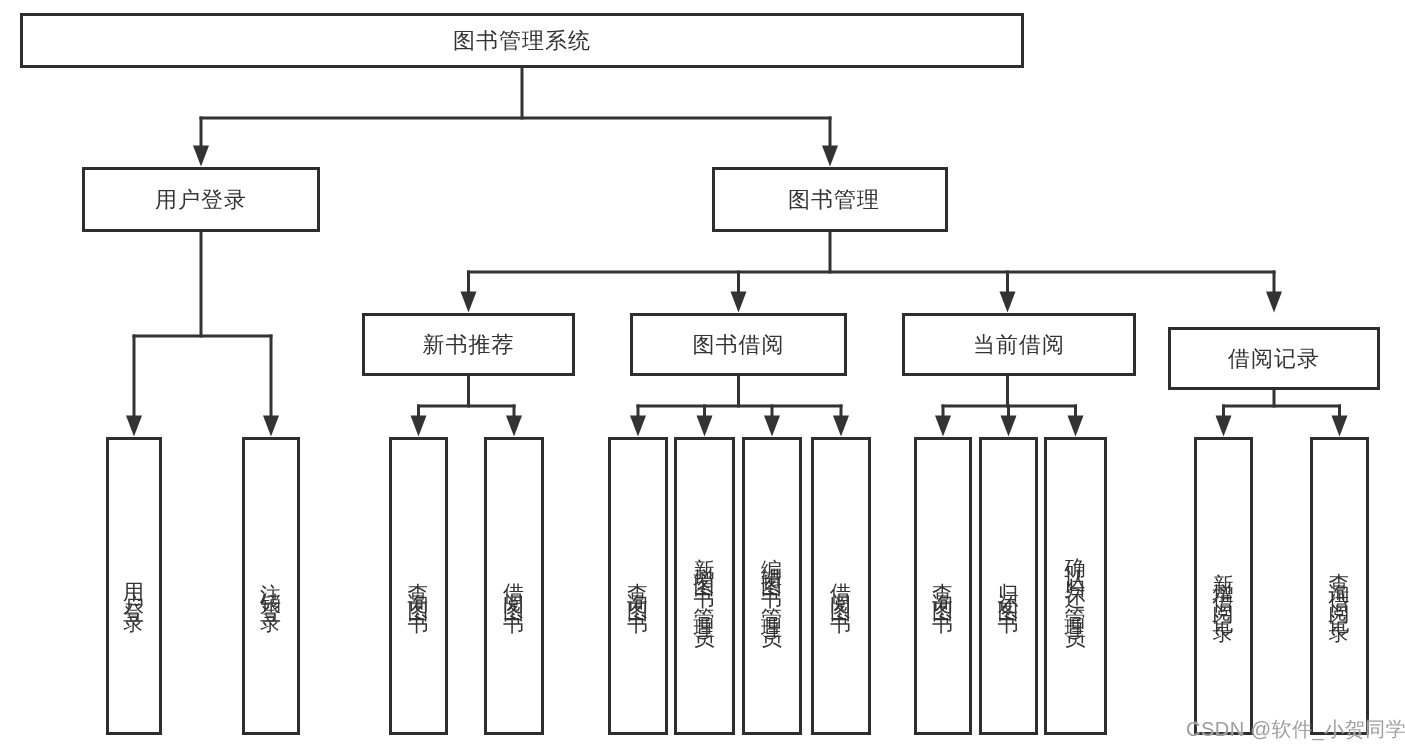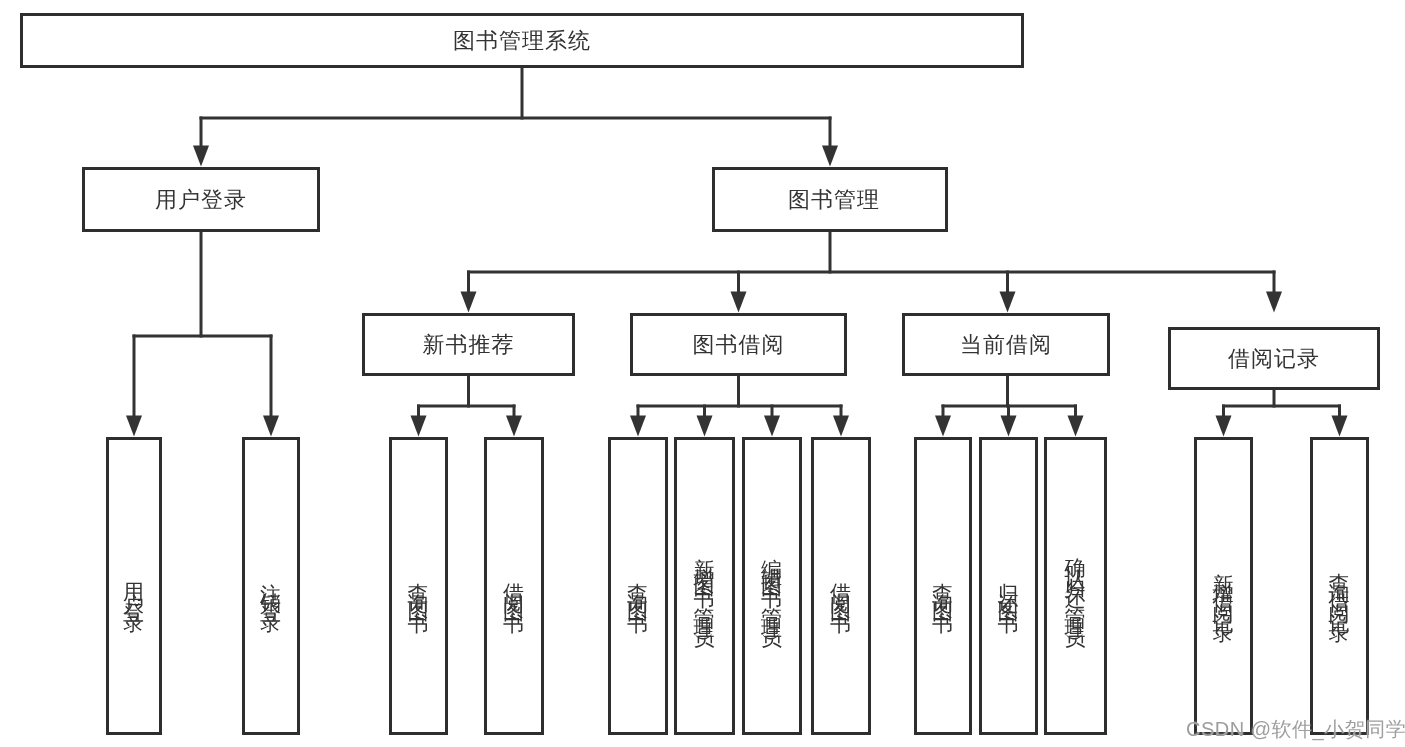--- a/index.html
+++ b/index.html
@@ -134,21 +134,21 @@
     </div>
     <div class="node h-node" style="left: 712px; top: 167px; width: 236px; height: 65px; padding-left: 8px;">
       <span class="label">图书管理</span>
     </div>
     <div class="node h-node" style="left: 362px; top: 313px; width: 213px; height: 63px;">
       <span class="label">新书推荐</span>
     </div>
     <div class="node h-node" style="left: 630px; top: 313px; width: 217px; height: 63px;">
       <span class="label">图书借阅</span>
     </div>
-    <div class="node h-node" style="left: 902px; top: 313px; width: 208px; height: 63px;">
+    <div class="node h-node" style="left: 902px; top: 313px; width: 234px; height: 63px;">
       <span class="label">当前借阅</span>
     </div>
     <div class="node h-node" style="left: 1168px; top: 313px; width: 212px; height: 63px; margin-top: 14px;">
       <span class="label">借阅记录</span>
     </div>
     <div class="node v-node" style="left: 106px; top: 437px; width: 56px; height: 298px;">
       <span class="label">用户登录</span>
     </div>
     <div class="node v-node" style="left: 242px; top: 437px; width: 58px; height: 298px;">
       <span class="label">注销登录</span>

